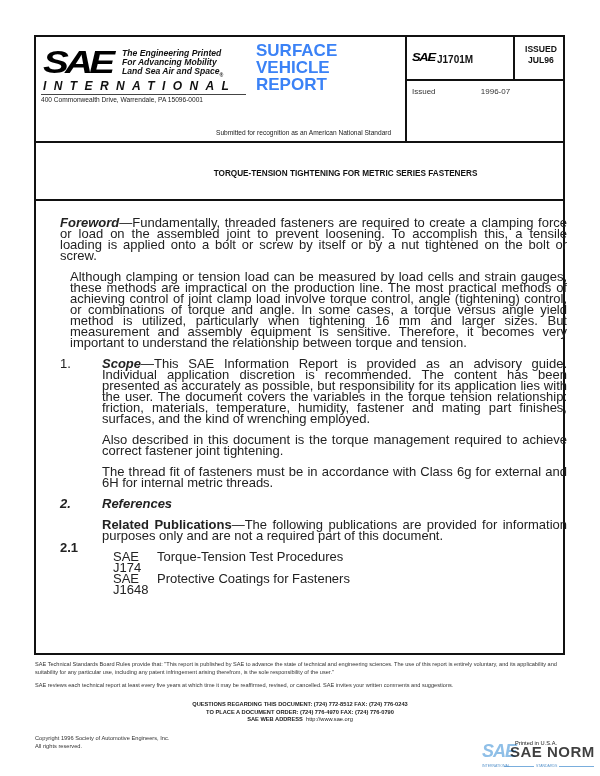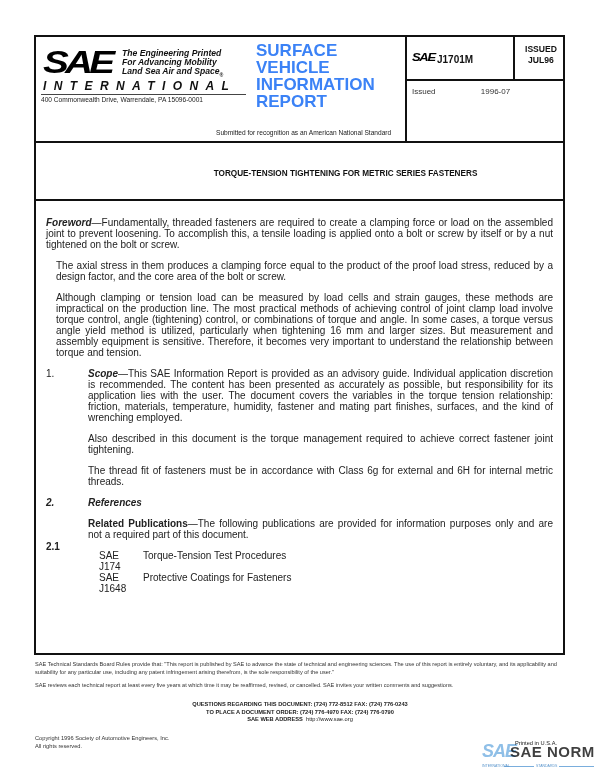--- a/index.html
+++ b/index.html
@@ -41,21 +41,21 @@
   .issued-row span { display: inline-block; }
   .issued-row .v { margin-left: 43px; }
 
   
   .title-band { position: absolute; left: 0; top: 104px; width: 527px; height: 58px;
                 border-bottom: 2px solid #111; }
   .doc-title { position: absolute; left: 0; top: 28px; width: 527px; text-align: center;
                font-weight: bold; font-size: 8.2px; color: #111; margin-left: 46px; }
 
   
-  .body { position: absolute; left: 10px; top: 180px; width: 507px; font-size: 10px;
+  .body { position: absolute; left: 24px; top: 180px; width: 507px; font-size: 13px;
           line-height: 11px; color: #222; text-align: justify; }
   .p { margin: 0 0 10px 0; }
   .indent { padding-left: 10px; }
   .ind2 { padding-left: 42px; }
   .sec { position: relative; padding-left: 42px; }
   .sec .num { position: absolute; left: 0; top: 0; }
   .bi { font-weight: bold; font-style: italic; }
   .b { font-weight: bold; margin-top: 23px; }
   .sc { font-variant: small-caps; }
   .pubs { padding-left: 53px; margin-bottom: 15px; }
@@ -94,21 +94,20 @@
         <div><span>Land Sea Air and Space</span><span class="reg">®</span></div>
       </div>
       <div class="intl">INTERNATIONAL</div>
       <div class="addr-line"></div>
       <div class="addr">400 Commonwealth Drive, Warrendale, PA 15096-0001</div>
     </div>
 
     <div class="report-title">
       <div>SURFACE</div>
       <div>VEHICLE</div>
-      <div>INFORMATION</div>
       <div>REPORT</div>
     </div>
     <div class="submitted">Submitted for recognition as an American National Standard</div>
 
     <div class="id-cell">
       <div class="id-top">
         <span class="sae-small">SAE</span>
         <span class="docnum">J1701M</span>
         <div class="issued-box">
           <div class="l1">ISSUED</div>
@@ -123,21 +122,20 @@
   </div>
 
   <div class="title-band">
     <div class="doc-title">TORQUE-TENSION TIGHTENING FOR METRIC SERIES FASTENERS</div>
   </div>
 
   <div class="body">
     <p class="p">
       <span class="bi">Foreword</span><span>—</span><span>Fundamentally, threaded fasteners are required to create a clamping force or load on the assembled joint to prevent loosening. To accomplish this, a tensile loading is applied onto a bolt or screw by itself or by a nut tightened on the bolt or screw.</span>
     </p>
-    <p class="p indent">The axial stress in them produces a clamping force equal to the product of the proof load stress, reduced by a design factor, and the core area of the bolt or screw.</p>
     <p class="p indent">Although clamping or tension load can be measured by load cells and strain gauges, these methods are impractical on the production line. The most practical methods of achieving control of joint clamp load involve torque control, angle (tightening) control, or combinations of torque and angle. In some cases, a torque versus angle yield method is utilized, particularly when tightening 16 mm and larger sizes. But measurement and assembly equipment is sensitive. Therefore, it becomes very important to understand the relationship between torque and tension.</p>
 
     <p class="p sec">
       <span class="num">1.</span>
       <span class="bi">Scope</span><span>—</span><span>This SAE Information Report is provided as an advisory guide. Individual application discretion is recommended. The content has been presented as accurately as possible, but responsibility for its application lies with the user. The document covers the variables in the torque tension relationship: friction, materials, temperature, humidity, fastener and mating part finishes, surfaces, and the kind of wrenching employed.</span>
     </p>
     <p class="p ind2">Also described in this document is the torque management required to achieve correct fastener joint tightening.</p>
     <p class="p ind2">The thread fit of fasteners must be in accordance with Class 6g for external and 6H for internal metric threads.</p>
 
     <p class="p sec">

